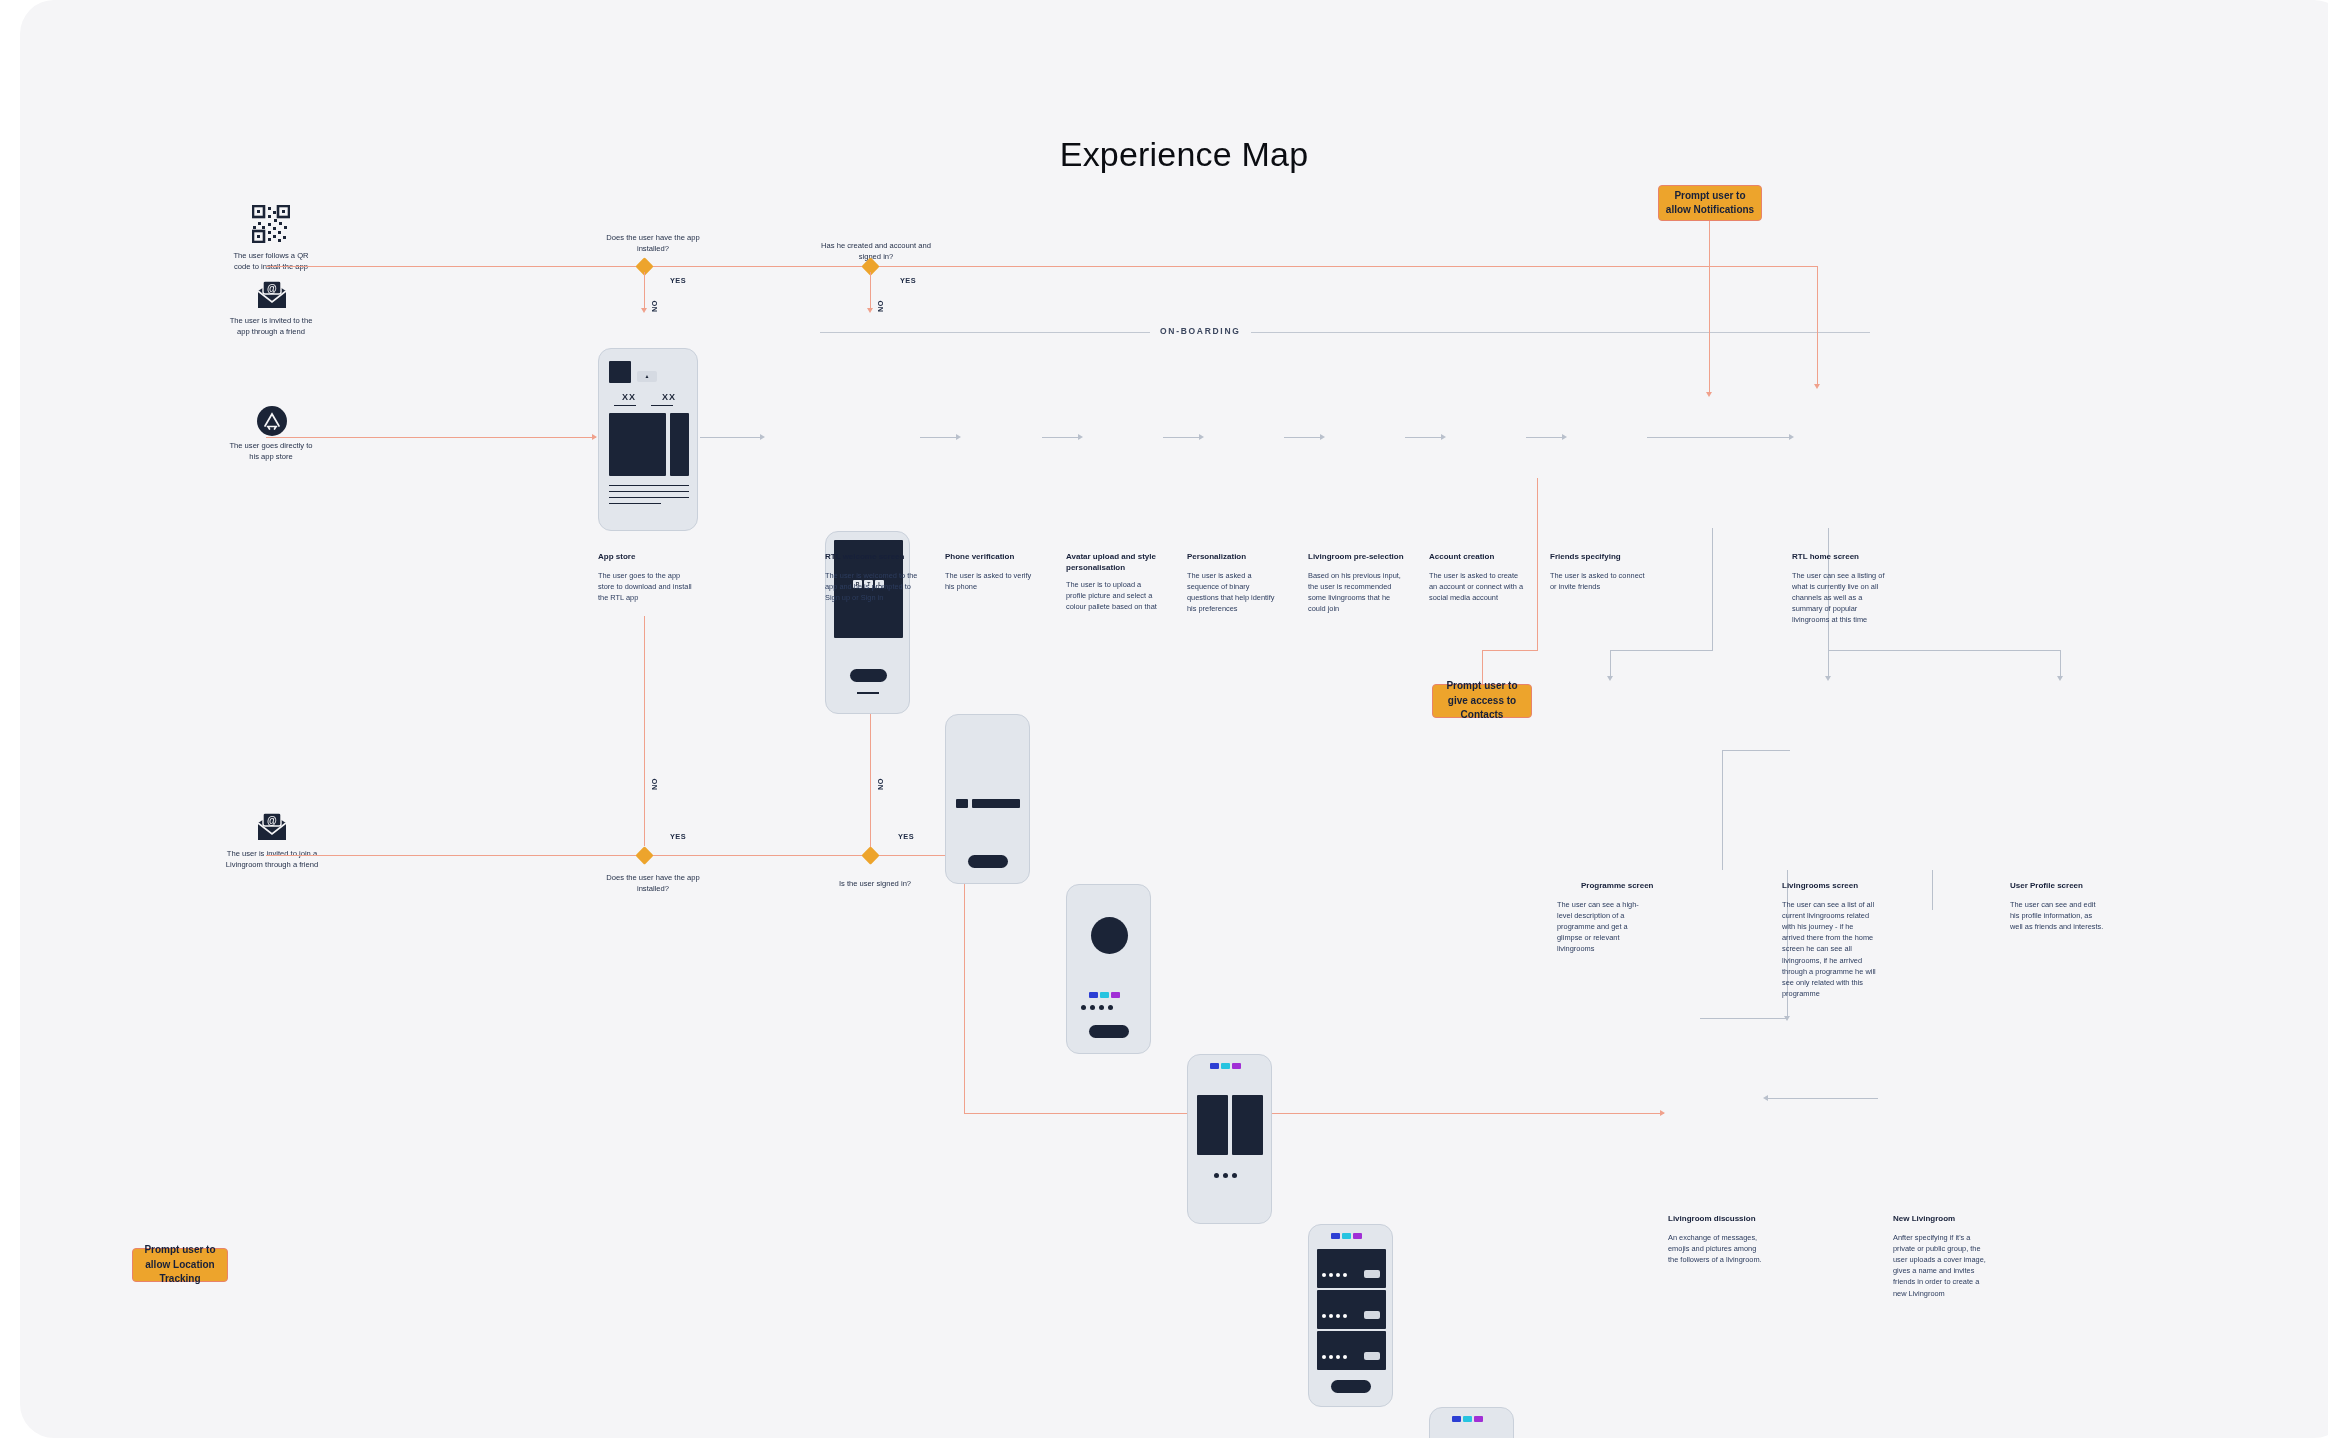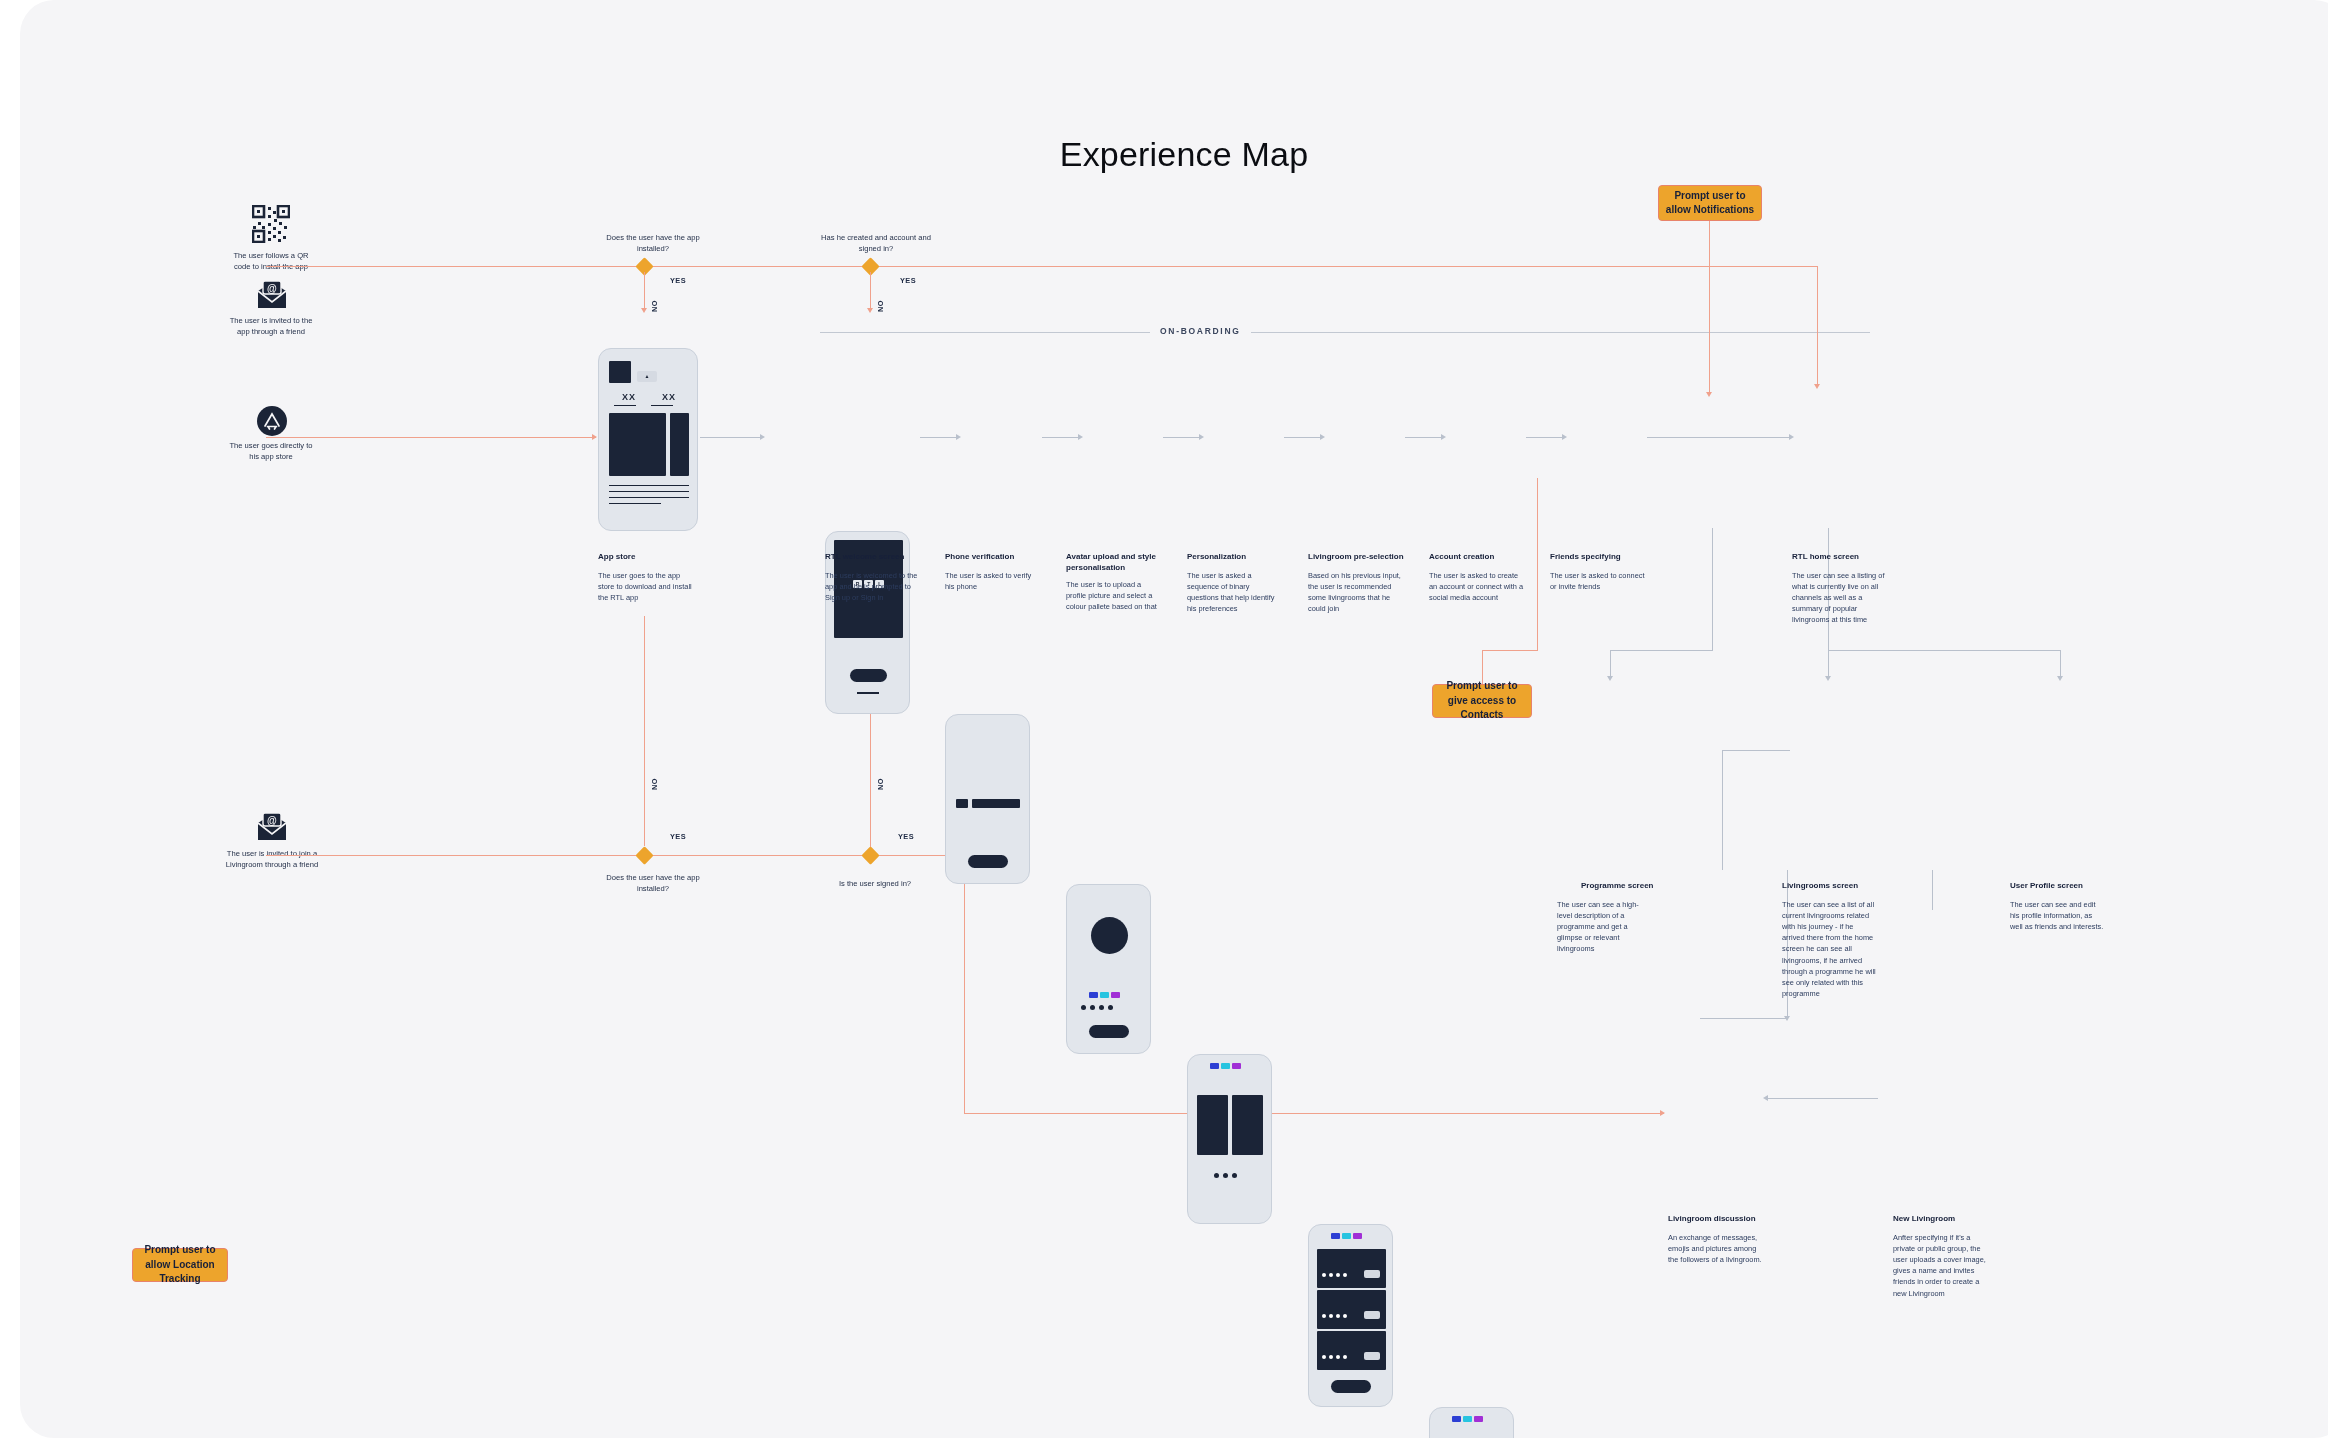--- a/index.html
+++ b/index.html
@@ -118,21 +118,21 @@
 
   <div class="abs hline" style="left:246px;top:266px;width:1552px;"></div>
 
   <div class="abs dec-label" style="left:578px;top:232px;width:110px;">Does the user have the app installed?</div>
   <div class="abs diamond" style="left:618px;top:260px;"></div>
   <div class="abs yn" style="left:650px;top:276px;">YES</div>
   <div class="abs vline" style="left:624px;top:272px;height:38px;"></div>
   <div class="abs arrow-d-o" style="left:621px;top:308px;"></div>
   <div class="abs yn vert" style="left:630px;top:312px;">NO</div>
 
-  <div class="abs dec-label" style="left:800px;top:232px;width:112px;">Has he created and account and signed in?</div>
+  <div class="abs dec-label" style="left:800px;top:240px;width:112px;">Has he created and account and signed in?</div>
   <div class="abs diamond" style="left:844px;top:260px;"></div>
   <div class="abs yn" style="left:880px;top:276px;">YES</div>
   <div class="abs vline" style="left:850px;top:272px;height:38px;"></div>
   <div class="abs arrow-d-o" style="left:847px;top:308px;"></div>
   <div class="abs yn vert" style="left:856px;top:312px;">NO</div>
 
   <div class="abs vline" style="left:1797px;top:266px;height:120px;"></div>
   <div class="abs arrow-d-o" style="left:1794px;top:384px;"></div>
   <div class="abs vline" style="left:1689px;top:266px;height:128px;"></div>
   <div class="abs arrow-d-o" style="left:1686px;top:392px;"></div>

